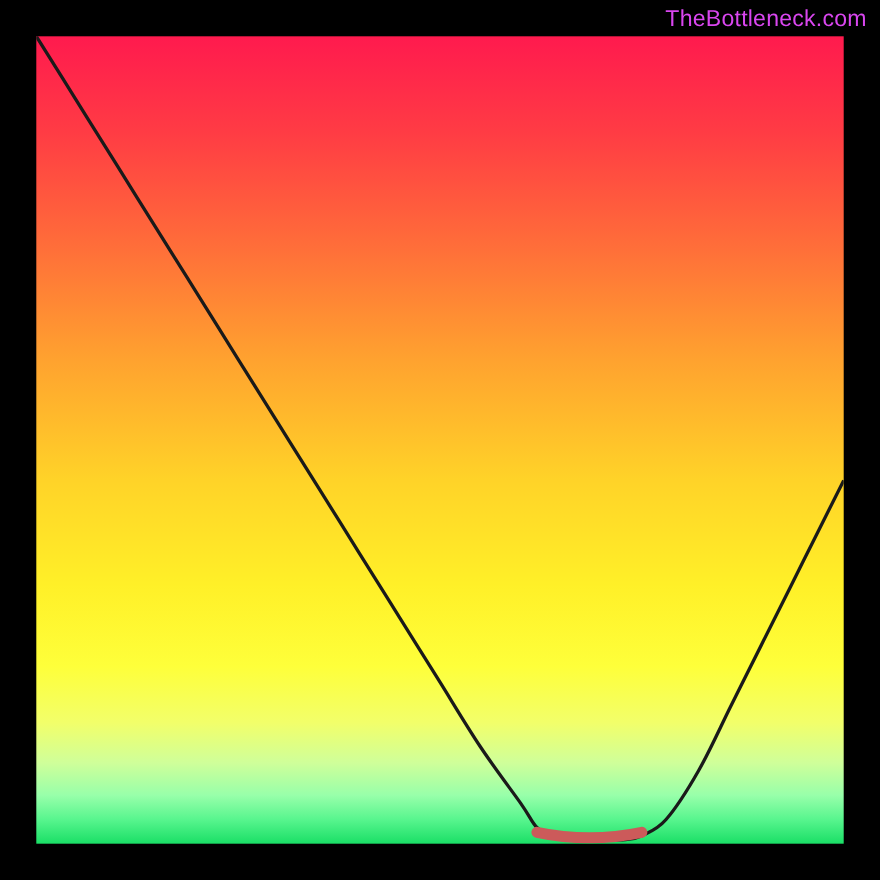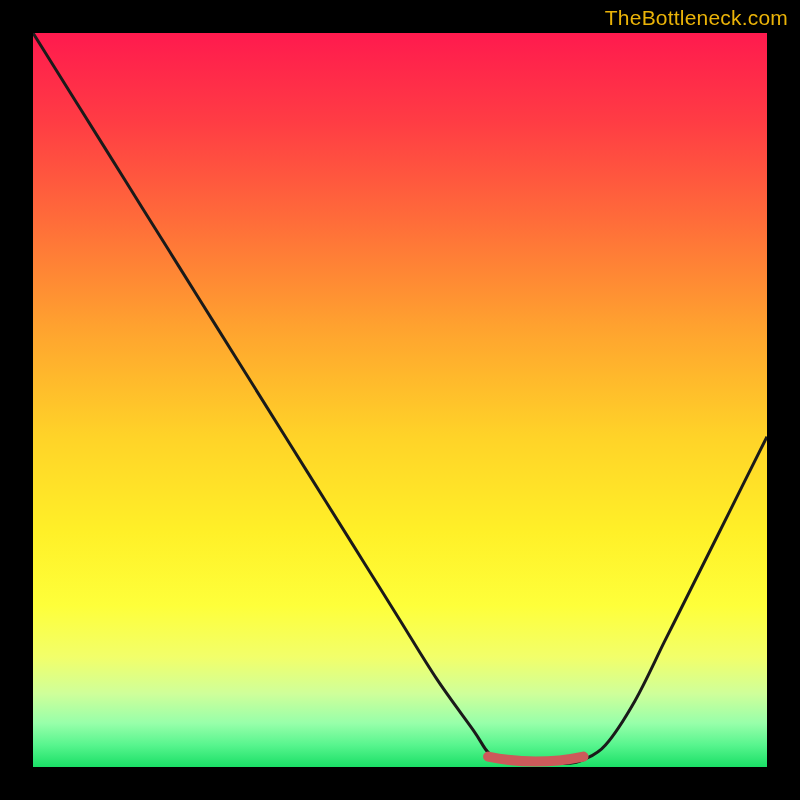--- a/index.html
+++ b/index.html
@@ -44,21 +44,21 @@
     top: 0;
     width: 734px;
     height: 734px;
   }
   .watermark {
     position: absolute;
     top: 6px;
     right: 12px;
     font-family: Arial, Helvetica, sans-serif;
     font-size: 21px;
-    color: #eab308;
+    color: #d946ef;
     letter-spacing: 0.2px;
   }
 </style>
 </head>
 <body>
 
 <div class="frame">
   <div class="plot">
     <svg class="curve" viewBox="0 0 734 734" preserveAspectRatio="none">
       <path d="M 0.0 0.0 C 6.1 9.8, 24.5 39.1, 36.7 58.7 C 48.9 78.3, 61.2 97.9, 73.4 117.4 C 85.6 137.0, 97.9 156.6, 110.1 176.2 C 122.3 195.7, 134.6 215.3, 146.8 234.9 C 159.0 254.5, 171.3 274.0, 183.5 293.6 C 195.7 313.2, 208.0 332.7, 220.2 352.3 C 232.4 371.9, 244.7 391.5, 256.9 411.0 C 269.1 430.6, 281.4 450.2, 293.6 469.8 C 305.8 489.3, 318.1 508.9, 330.3 528.5 C 342.5 548.1, 354.8 567.6, 367.0 587.2 C 379.2 606.8, 391.5 627.6, 403.7 645.9 C 415.9 664.3, 431.8 685.1, 440.4 697.3 C 449.0 709.5, 450.2 714.4, 455.1 719.3 C 460.0 724.2, 463.6 724.8, 469.8 726.7 C 475.9 728.5, 484.4 729.7, 491.8 730.3 C 499.1 730.9, 506.5 730.3, 513.8 730.3 C 521.1 730.3, 529.7 730.9, 535.8 730.3 C 541.9 729.7, 544.4 729.7, 550.5 726.7 C 556.6 723.6, 564.0 721.8, 572.5 712.0 C 581.1 702.2, 592.1 685.1, 601.9 667.9 C 611.7 650.8, 621.5 628.8, 631.2 609.2 C 641.0 589.6, 649.6 572.5, 660.6 550.5 C 671.6 528.5, 685.1 501.6, 697.3 477.1 C 709.5 452.6, 727.9 415.9, 734.0 403.7" fill="none" stroke="#1a1a1a" stroke-width="3"></path>

